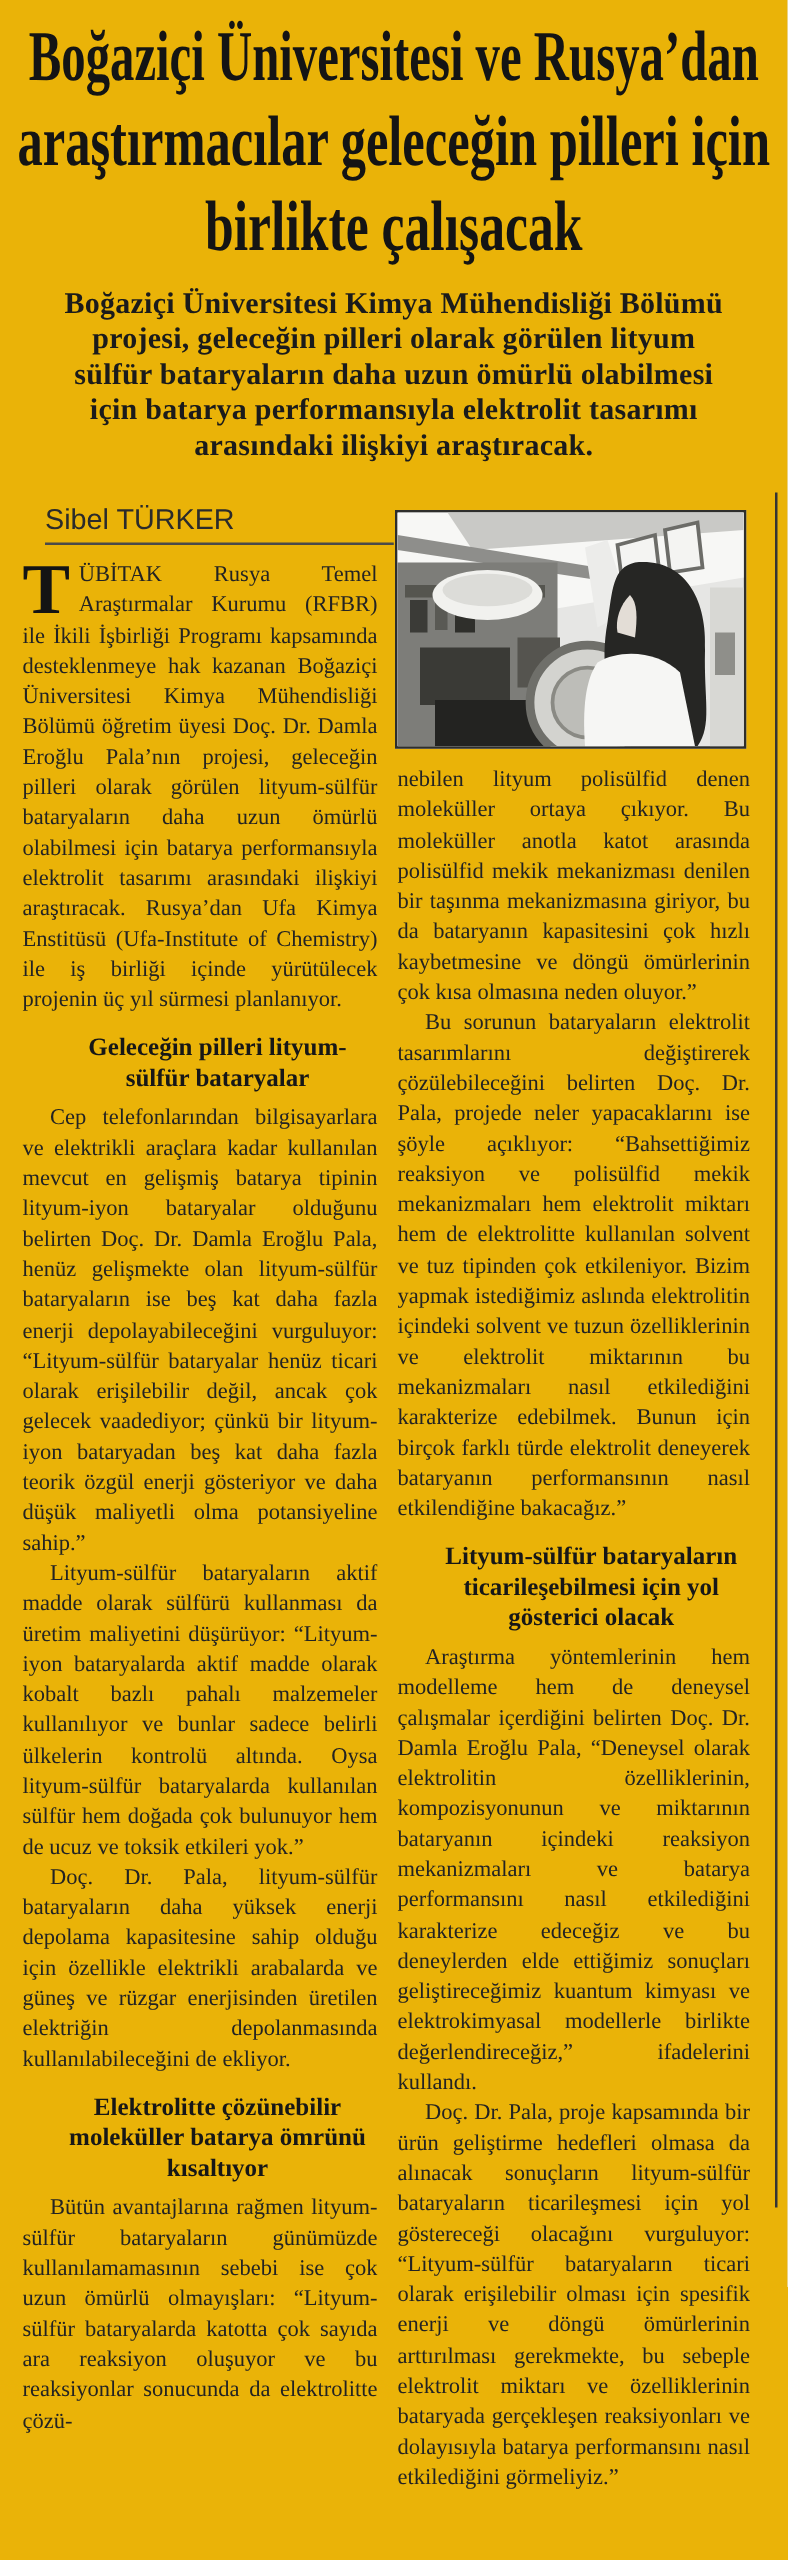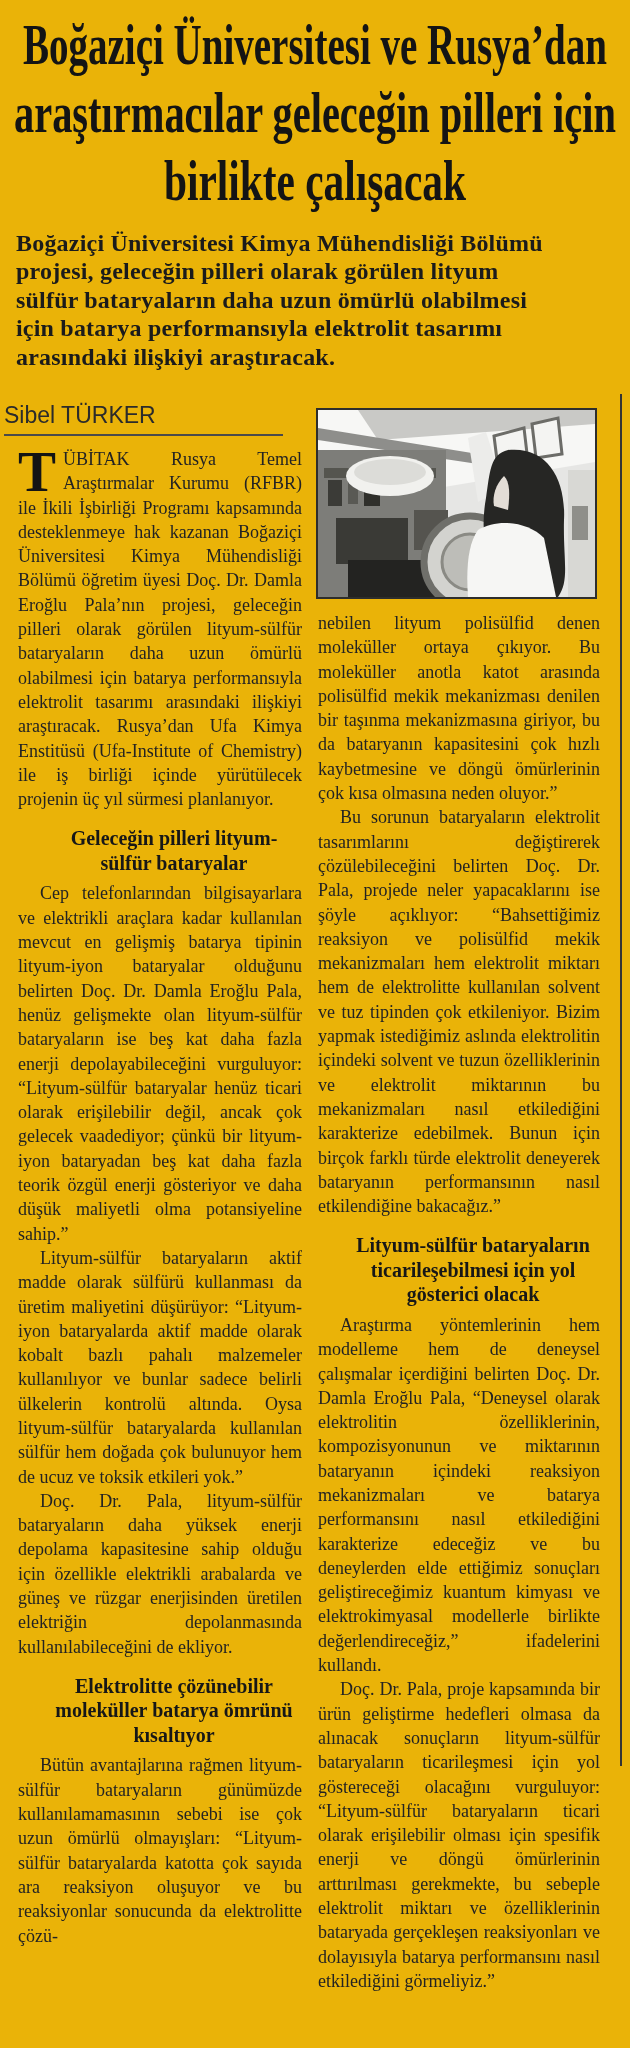--- a/index.html
+++ b/index.html
@@ -4,25 +4,25 @@
 <style>
   html,body { margin:0; padding:0; background:#e9e9e7; }
   .page {
     position:relative; width:630px; height:2048px; margin:0 auto;
     background:#eab308; overflow:hidden;
     font-family:"Liberation Serif", serif; color:#222222;
   }
   .headline-svg { position:absolute; top:4px; left:0; width:630px; height:214px; }
   .subheadline {
     position:absolute; top:229px; left:16px; width:598px;
-    font-weight:bold; font-size:24px; line-height:28.4px;
+    text-align:center; font-weight:bold; font-size:24px; line-height:28.4px;
     color:#1b1b1b; letter-spacing:0.2px;
   }
   .byline {
-    position:absolute; top:402px; left:4px; width:279px;
+    position:absolute; top:402px; left:36px; width:279px;
     font-family:"Liberation Sans", sans-serif; font-size:23px; font-weight:400;
     color:#2b2b2b; padding-bottom:5px; border-bottom:2px solid #4a4a4a;
   }
   .photo {
     position:absolute; top:408px; left:316px; width:281px; height:191px;
     border:2px solid #2e2e2c; box-sizing:border-box; background:#dededc;
   }
   .photo svg { display:block; width:100%; height:100%; }
   .vrule {
     position:absolute; left:620px; top:394px; width:2px; height:1372px;

